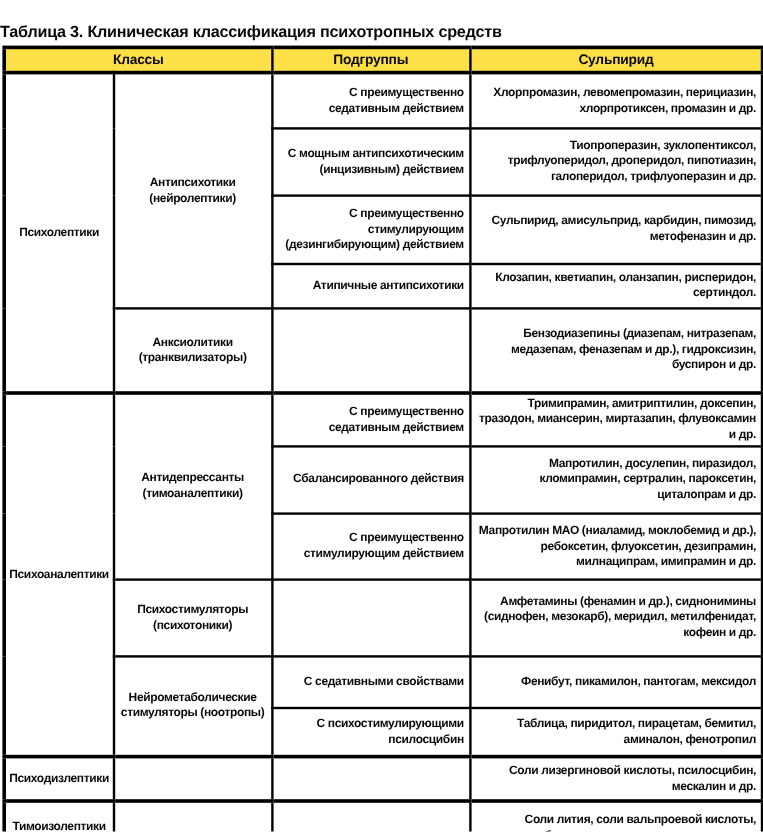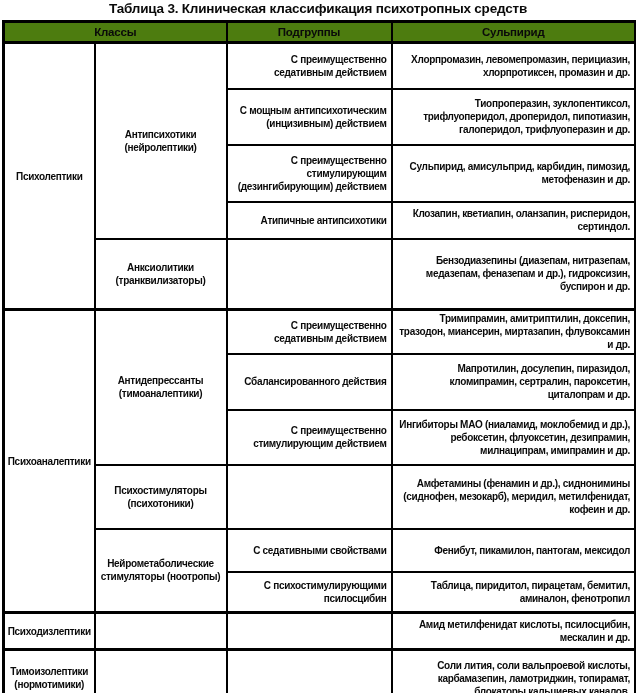--- a/index.html
+++ b/index.html
@@ -3,29 +3,29 @@
 <meta charset="utf-8">
 <style>
   html,body{margin:0;padding:0;background:#ffffff;}
   body{
     width:636px;height:693px;overflow:hidden;
     font-family:"Liberation Sans",sans-serif;
     color:#0a0a0a;
   }
   .title{
     font-weight:bold;font-size:13.5px;letter-spacing:-0.2px;
-    text-align:center;padding:1px 0 4px 0;
+    text-align:left;padding:19px 0 4px 0;
   }
   table.clz{
     border-collapse:collapse;table-layout:fixed;
     width:632px;margin:0 2px;
     border:3px solid #000;
   }
   th{
-    background:#4d7c0f;
+    background:#fde047;
     font-size:11.5px;font-weight:bold;letter-spacing:-0.2px;
     border:2px solid #000;border-top:3px solid #000;border-bottom:3px solid #000;
     height:16px;padding:1px 2px;text-align:center;
   }
   td{
     border:2px solid #000;
     font-weight:bold;font-size:10px;letter-spacing:-0.3px;line-height:13px;
     padding:1px 4px;vertical-align:middle;text-align:right;overflow:hidden;
   }
   td.c{text-align:center;padding:1px 2px;}
@@ -80,42 +80,42 @@
       <td class="c" rowspan="3">Антидепрессанты (тимоаналептики)</td>
       <td>С преимущественно седативным действием</td>
       <td>Тримипрамин, амитриптилин, доксепин, тразодон, миансерин, миртазапин, флувоксамин и др.</td>
     </tr>
     <tr style="height:56px">
       <td>Сбалансированного действия</td>
       <td>Мапротилин, досулепин, пиразидол, кломипрамин, сертралин, пароксетин, циталопрам и др.</td>
     </tr>
     <tr style="height:55px">
       <td>С преимущественно стимулирующим действием</td>
-      <td>Ингибиторы МАО (ниаламид, моклобемид и др.), ребоксетин, флуоксетин, дезипрамин, милнаципрам, имипрамин и др.</td>
+      <td>Мапротилин МАО (ниаламид, моклобемид и др.), ребоксетин, флуоксетин, дезипрамин, милнаципрам, имипрамин и др.</td>
     </tr>
     <tr style="height:64px">
       <td class="c">Психостимуляторы (психотоники)</td>
       <td></td>
       <td>Амфетамины (фенамин и др.), сиднонимины (сиднофен, мезокарб), меридил, метилфенидат, кофеин и др.</td>
     </tr>
     <tr style="height:43px">
       <td class="c" rowspan="2">Нейрометаболические стимуляторы (ноотропы)</td>
       <td>С седативными свойствами</td>
       <td>Фенибут, пикамилон, пантогам, мексидол</td>
     </tr>
     <tr style="height:41px">
       <td>С психостимулирующими псилосцибин</td>
       <td>Таблица, пиридитол, пирацетам, бемитил, аминалон, фенотропил</td>
     </tr>
 
     <tr class="block-start" style="height:37px">
       <td class="c">Психодизлептики</td>
       <td></td>
       <td></td>
-      <td>Амид метилфенидат кислоты, псилосцибин, мескалин и др.</td>
+      <td>Соли лизергиновой кислоты, псилосцибин, мескалин и др.</td>
     </tr>
     <tr class="block-start" style="height:57px">
       <td class="c">Тимоизолептики (нормотимики)</td>
       <td></td>
       <td></td>
       <td>Соли лития, соли вальпроевой кислоты, карбамазепин, ламотриджин, топирамат, блокаторы кальциевых каналов.</td>
     </tr>
   </tbody>
 </table>
 

